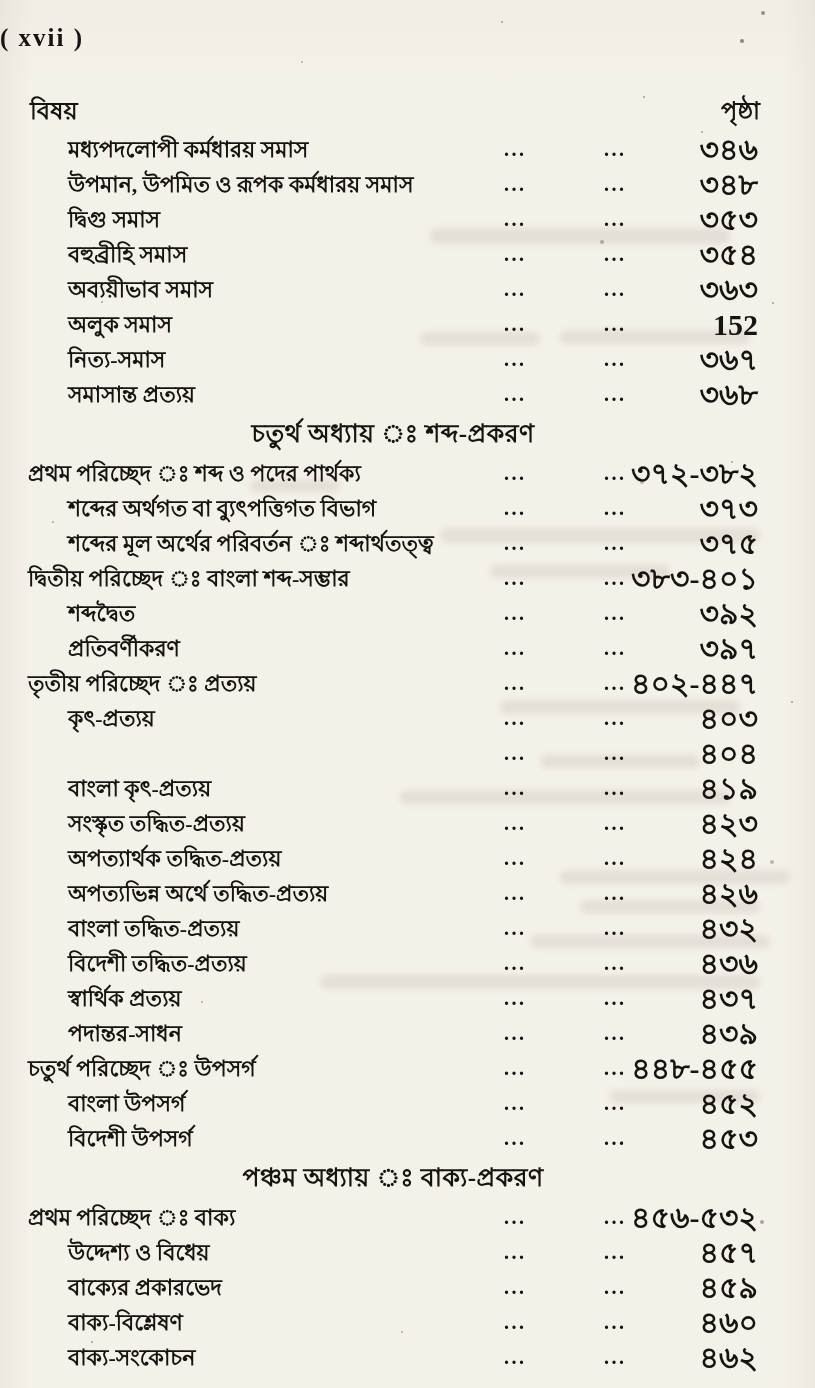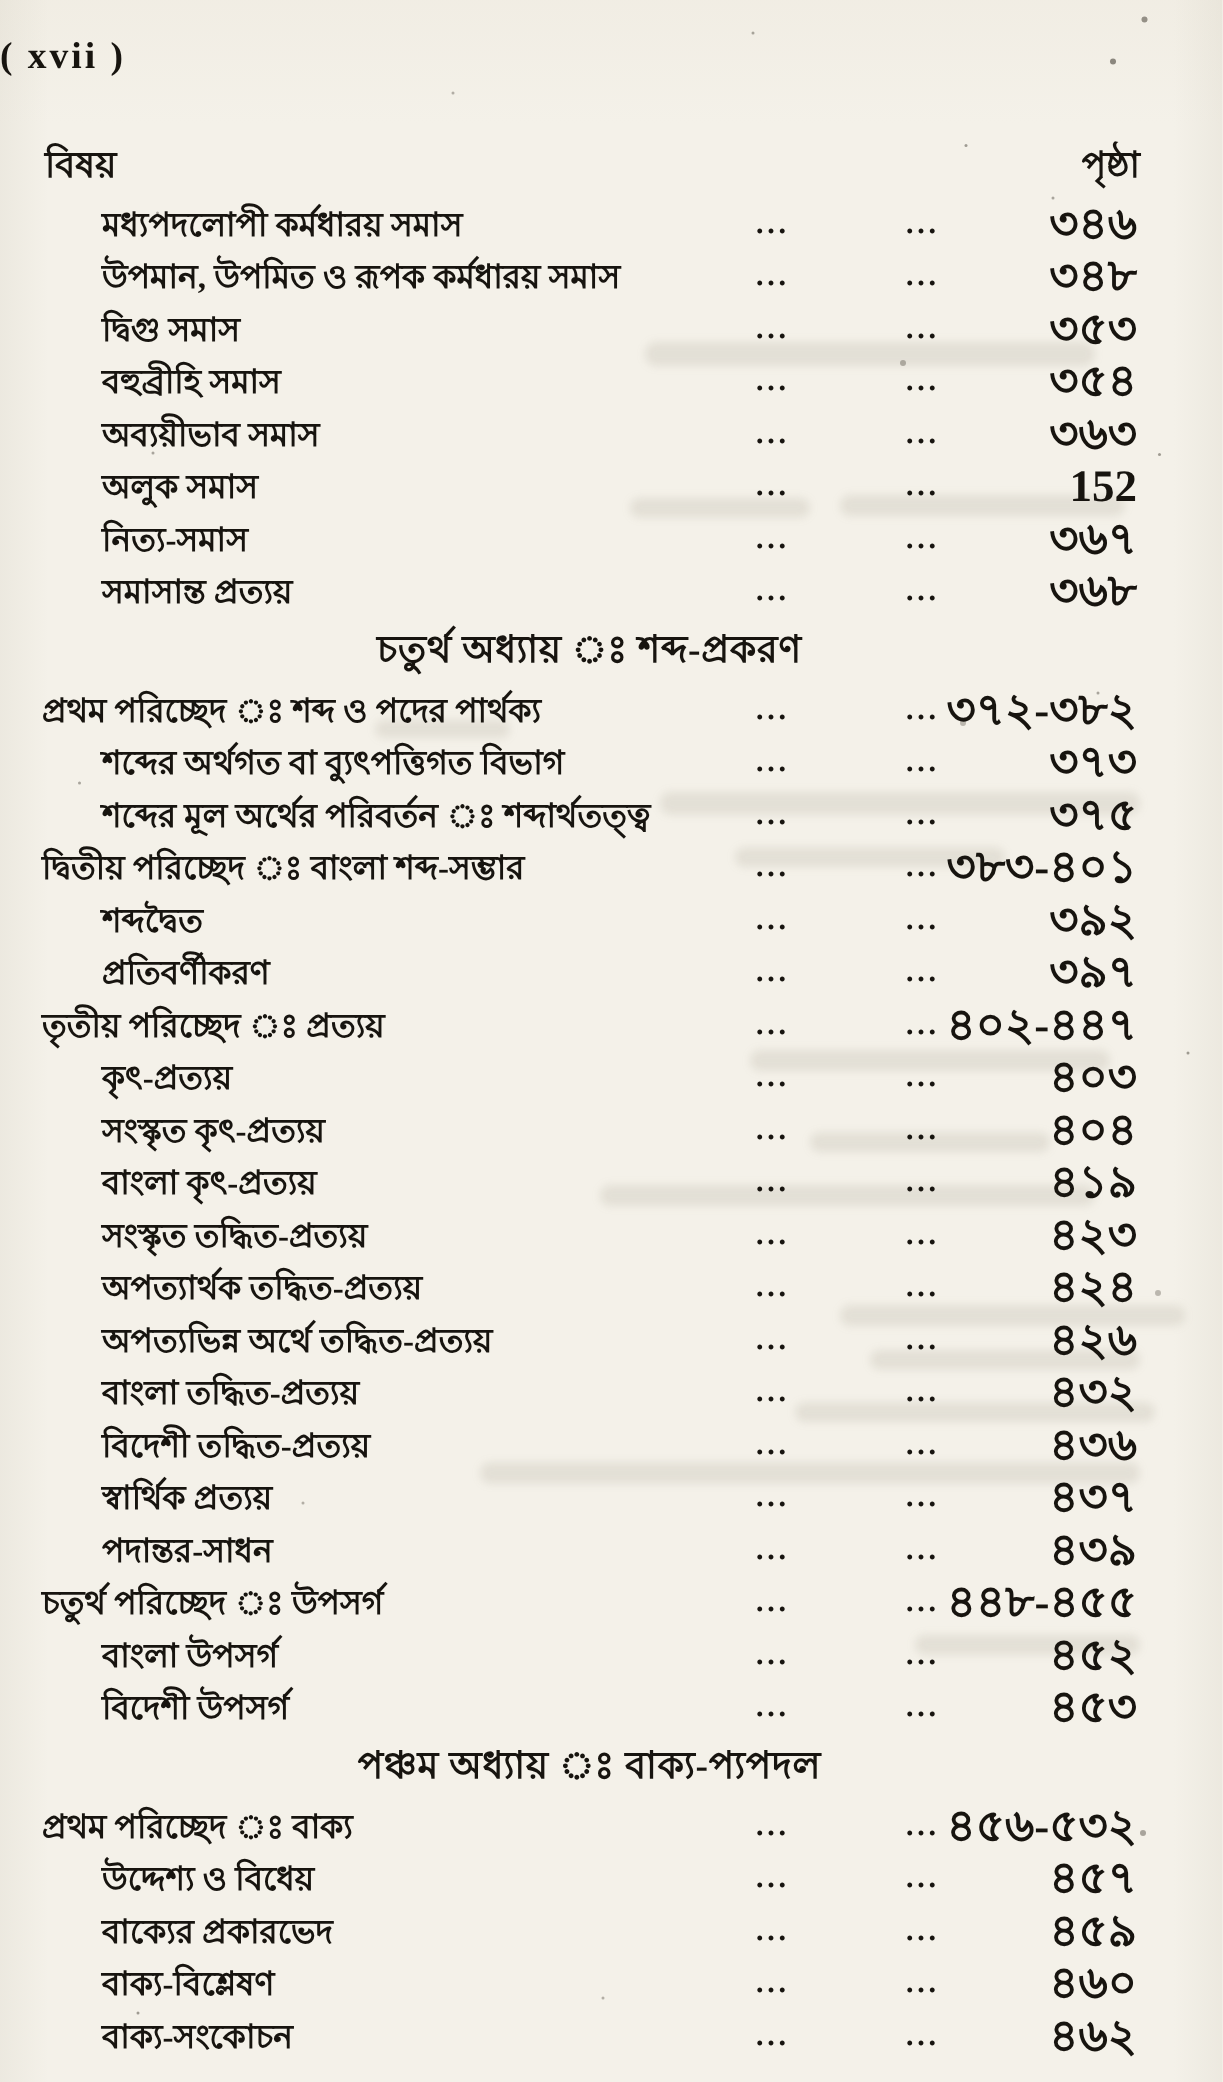--- a/index.html
+++ b/index.html
@@ -187,21 +187,20 @@
         <span class="dots d2">...</span>
         <span class="toc-page">৪০২-৪৪৭</span>
       </div>
       <div class="toc-row indent">
         <span class="toc-label">কৃৎ-প্রত্যয়</span>
         <span class="dots d1">...</span>
         <span class="dots d2">...</span>
         <span class="toc-page">৪০৩</span>
       </div>
       <div class="toc-row indent">
-        <span class="toc-label">সংস্কৃত কৃৎ-প্রত্যয়</span>
         <span class="dots d1">...</span>
         <span class="dots d2">...</span>
         <span class="toc-page">৪০৪</span>
       </div>
       <div class="toc-row indent">
         <span class="toc-label">বাংলা কৃৎ-প্রত্যয়</span>
         <span class="dots d1">...</span>
         <span class="dots d2">...</span>
         <span class="toc-page">৪১৯</span>
       </div>
@@ -258,21 +257,21 @@
         <span class="dots d1">...</span>
         <span class="dots d2">...</span>
         <span class="toc-page">৪৫২</span>
       </div>
       <div class="toc-row indent">
         <span class="toc-label">বিদেশী উপসর্গ</span>
         <span class="dots d1">...</span>
         <span class="dots d2">...</span>
         <span class="toc-page">৪৫৩</span>
       </div>
-      <div class="chapter-heading">পঞ্চম অধ্যায় ঃ বাক্য-প্যপদল</div>
+      <div class="chapter-heading">পঞ্চম অধ্যায় ঃ বাক্য-প্রকরণ</div>
       <div class="toc-row">
         <span class="toc-label">প্রথম পরিচ্ছেদ ঃ বাক্য</span>
         <span class="dots d1">...</span>
         <span class="dots d2">...</span>
         <span class="toc-page">৪৫৬-৫৩২</span>
       </div>
       <div class="toc-row indent">
         <span class="toc-label">উদ্দেশ্য ও বিধেয়</span>
         <span class="dots d1">...</span>
         <span class="dots d2">...</span>

